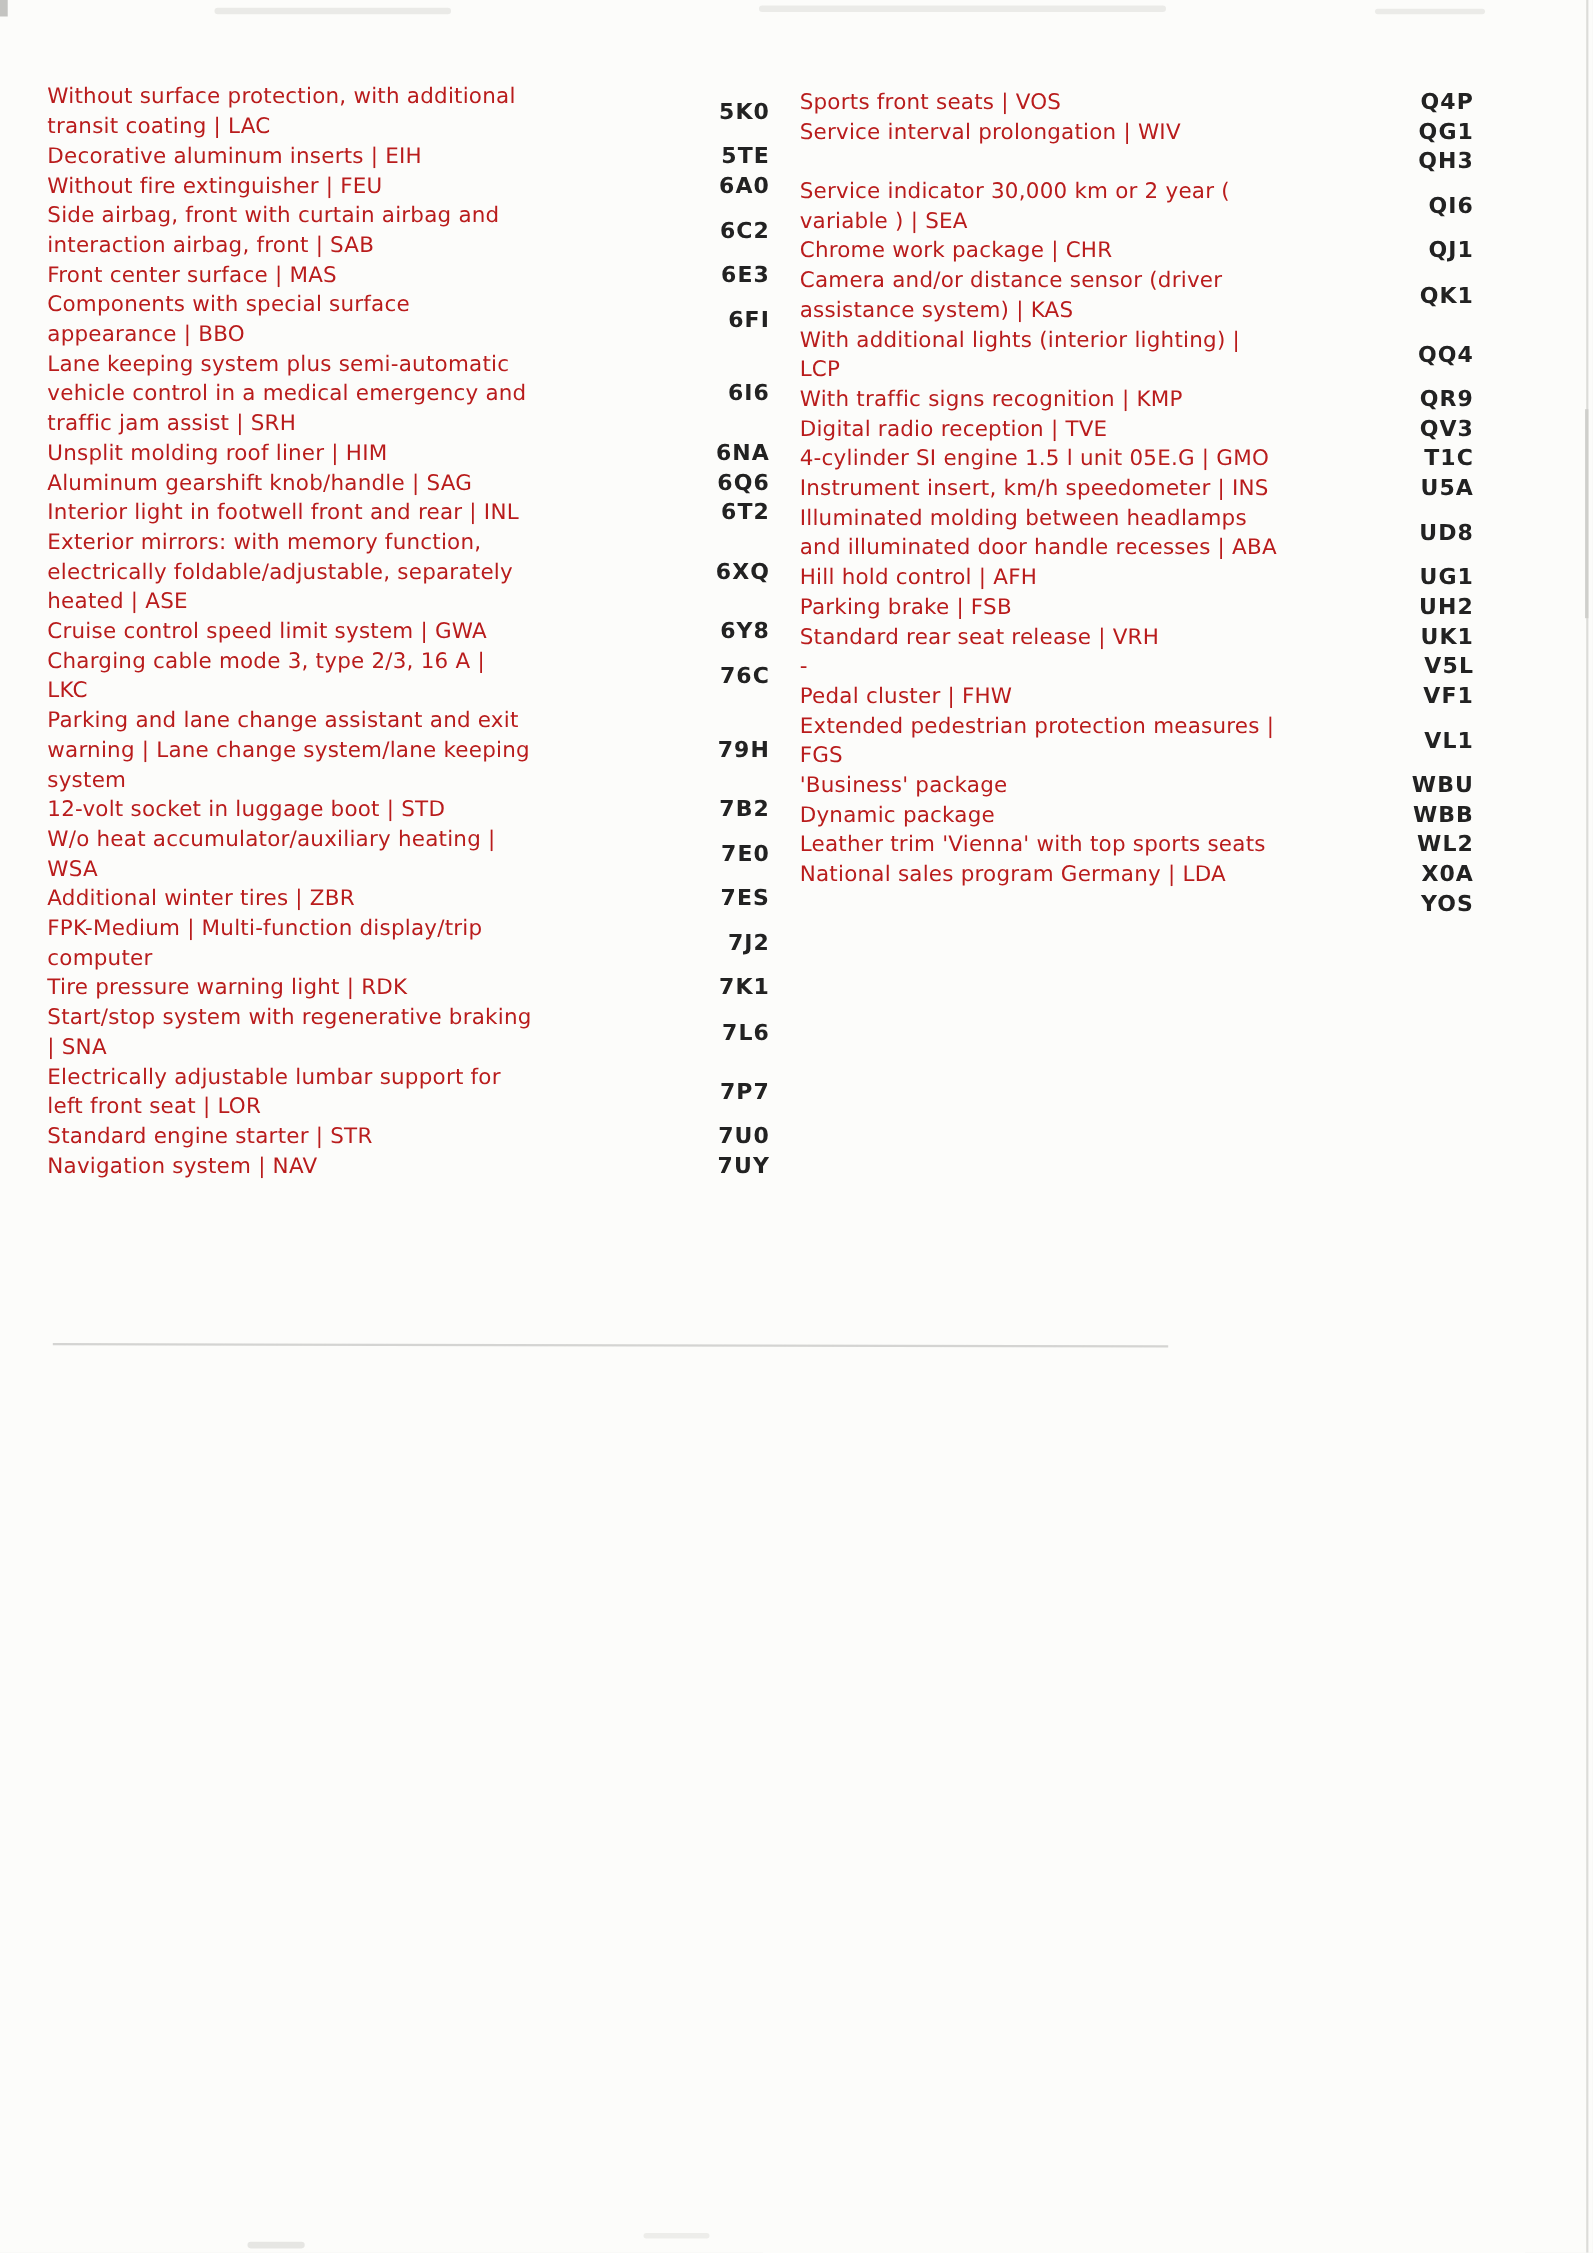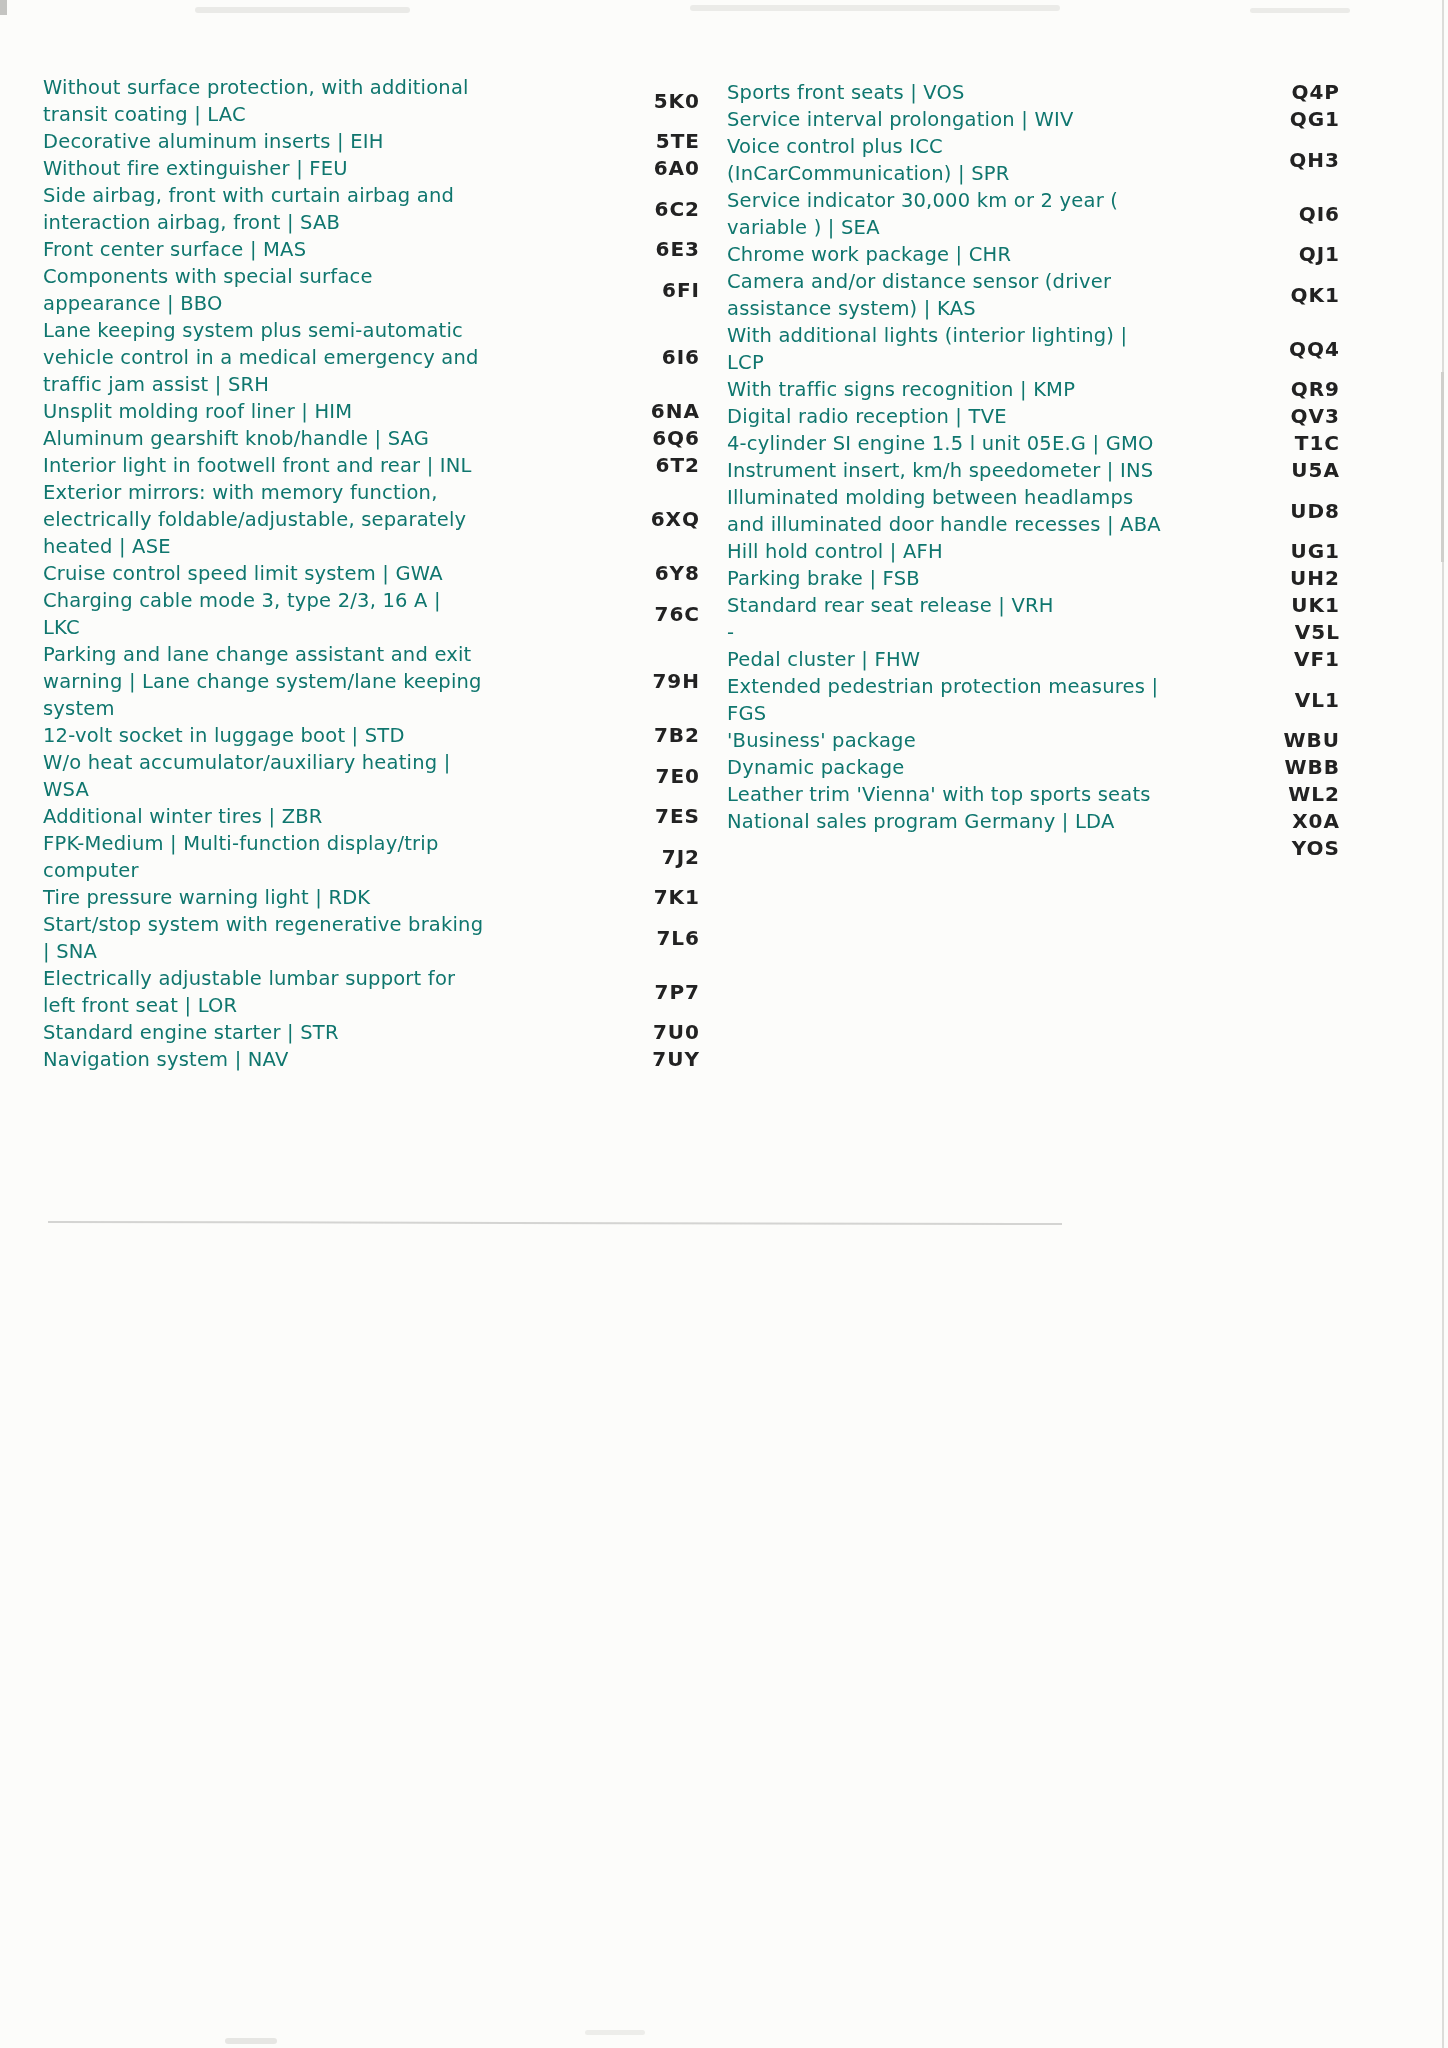--- a/index.html
+++ b/index.html
@@ -25,21 +25,21 @@
   .entry{
     display:flex;
     align-items:center;
   }
   .desc{
     flex:1;
     white-space:pre-wrap;
     font-size:19.5px;
     line-height:27px;
     letter-spacing:0.2px;
-    color:#0f766e;
+    color:#b91c1c;
   }
   .code{
     min-width:64px;
     margin-left:auto;
     text-align:right;
     font-weight:bold;
     font-size:20px;
     line-height:27px;
     letter-spacing:1px;
     color:#222;
@@ -183,22 +183,20 @@
   <div class="col col-right" id="col-right">
       <div class="entry">
         <div class="desc">Sports front seats | VOS</div>
         <div class="code">Q4P</div>
       </div>
       <div class="entry">
         <div class="desc">Service interval prolongation | WIV</div>
         <div class="code">QG1</div>
       </div>
       <div class="entry">
-        <div class="desc">Voice control plus ICC
-(InCarCommunication) | SPR</div>
         <div class="code">QH3</div>
       </div>
       <div class="entry">
         <div class="desc">Service indicator 30,000 km or 2 year (
 variable ) | SEA</div>
         <div class="code">QI6</div>
       </div>
       <div class="entry">
         <div class="desc">Chrome work package | CHR</div>
         <div class="code">QJ1</div>

